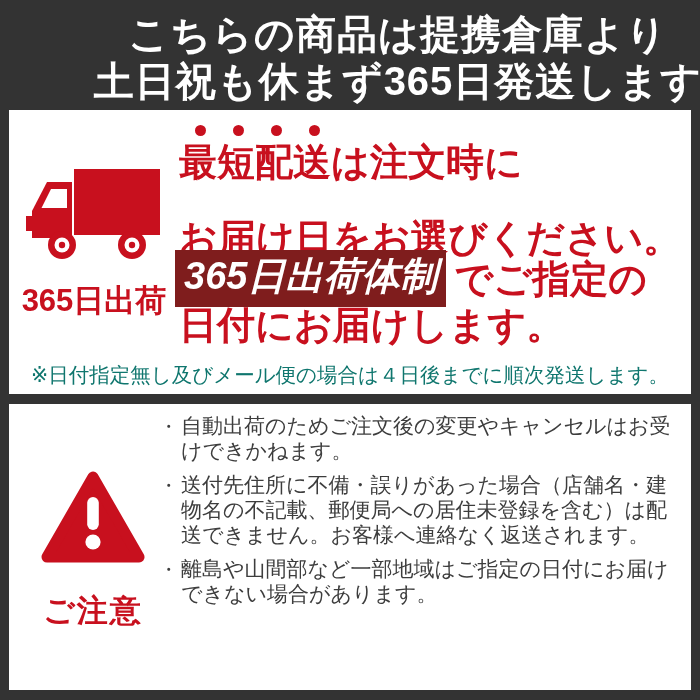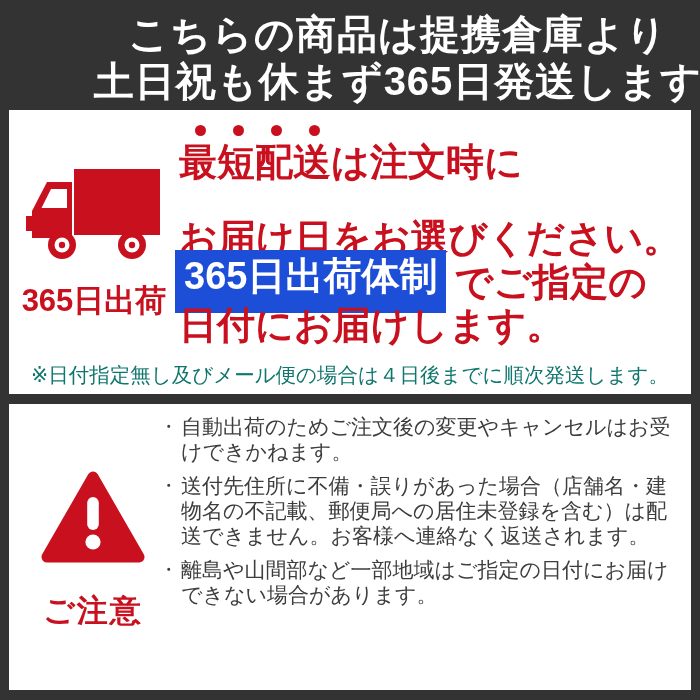--- a/index.html
+++ b/index.html
@@ -32,39 +32,39 @@
 
   .emph-dots{position:absolute;left:186px;top:15px;display:flex;gap:27px;}
   .emph-dots i{width:11px;height:11px;border-radius:50%;background:#c8101e;display:block;}
 
   .ship-line{position:absolute;left:170px;color:#c8101e;font-weight:bold;
     font-size:38px;line-height:42px;white-space:nowrap;letter-spacing:0px;}
   .ship-l1{top:31px;}
   .ship-l2{top:79px;margin-top:28px;}
   .ship-l3{top:140px;left:166px;display:flex;align-items:center;}
   .ship-l4{top:194px;}
-  .hl-box{background:#1d4ed8;color:#ffffff;padding:5px 9px 16px 9px;margin-right:8px;}
+  .hl-box{background:#7f1d1d;color:#ffffff;padding:5px 9px 10px 9px;margin-right:8px;font-style:italic;}
 
   .ship-note{
     position:absolute;left:0;right:0;top:251px;text-align:center;
     color:#0f766e;font-size:20.5px;font-weight:500;white-space:nowrap;
   }
 
   
   .warn-wrap{position:absolute;left:18px;top:66px;width:132px;text-align:center;}
   .warn-wrap svg{display:block;margin:0 auto;}
   .warn-label{color:#c8101e;font-weight:bold;font-size:31px;margin-top:24px;letter-spacing:2px;}
 
   ul.cautions{
     position:absolute;left:150px;top:10px;width:524px;
     margin:0;padding:0;list-style:none;
     color:#3d3d3d;font-size:21px;line-height:25px;
   }
   ul.cautions li{
-    position:relative;padding-left:22px;margin-bottom:9px;
+    position:relative;padding-left:22px;margin-bottom:9px;font-family:Liberation Serif, serif;
   }
   ul.cautions li::before{
     content:"\30FB";   
     position:absolute;left:0;top:0;font-size:19px;
   }
 </style>
 </head>
 <body>
 
 <div class="header">

